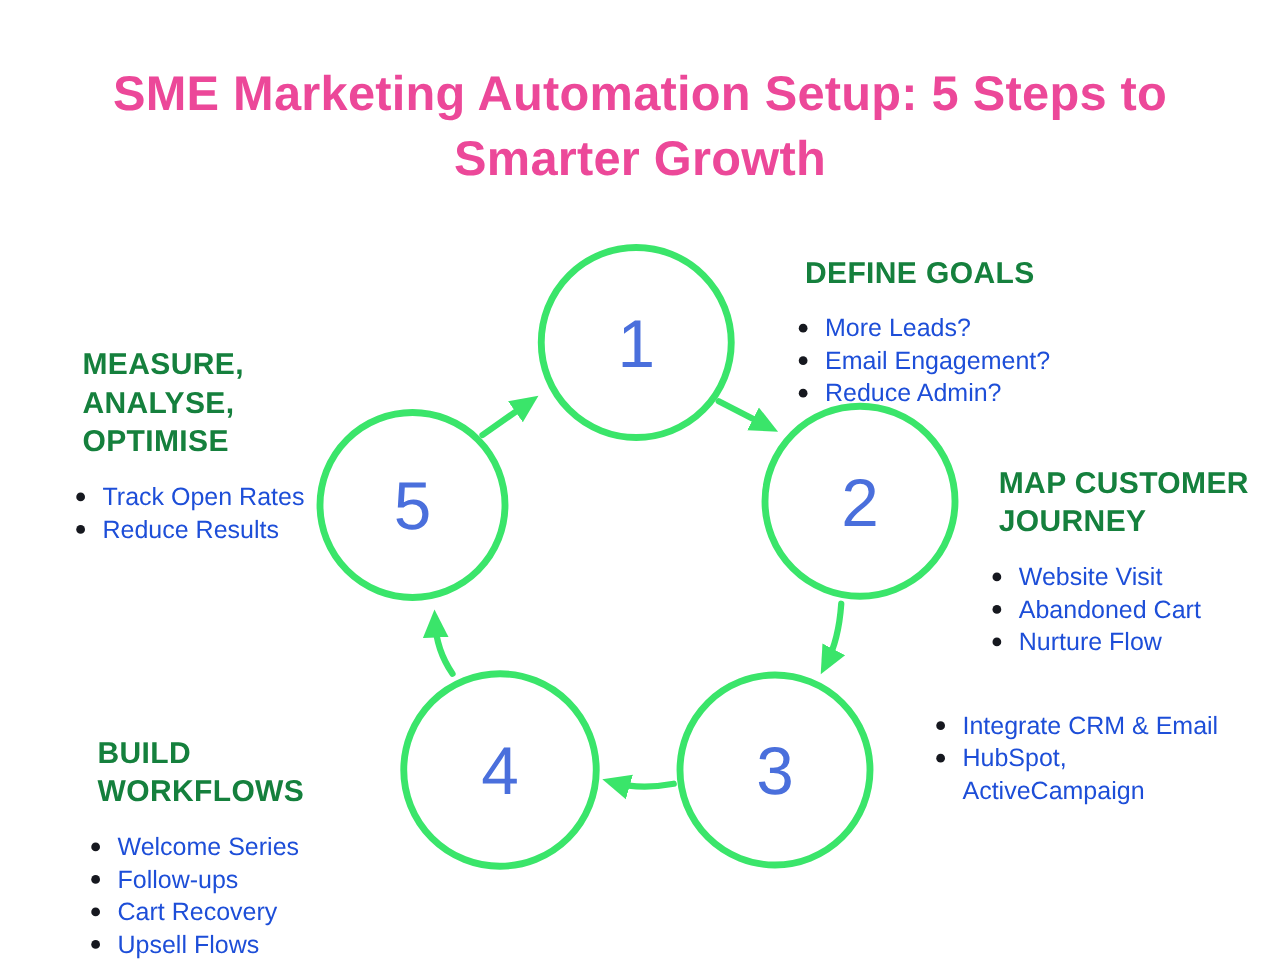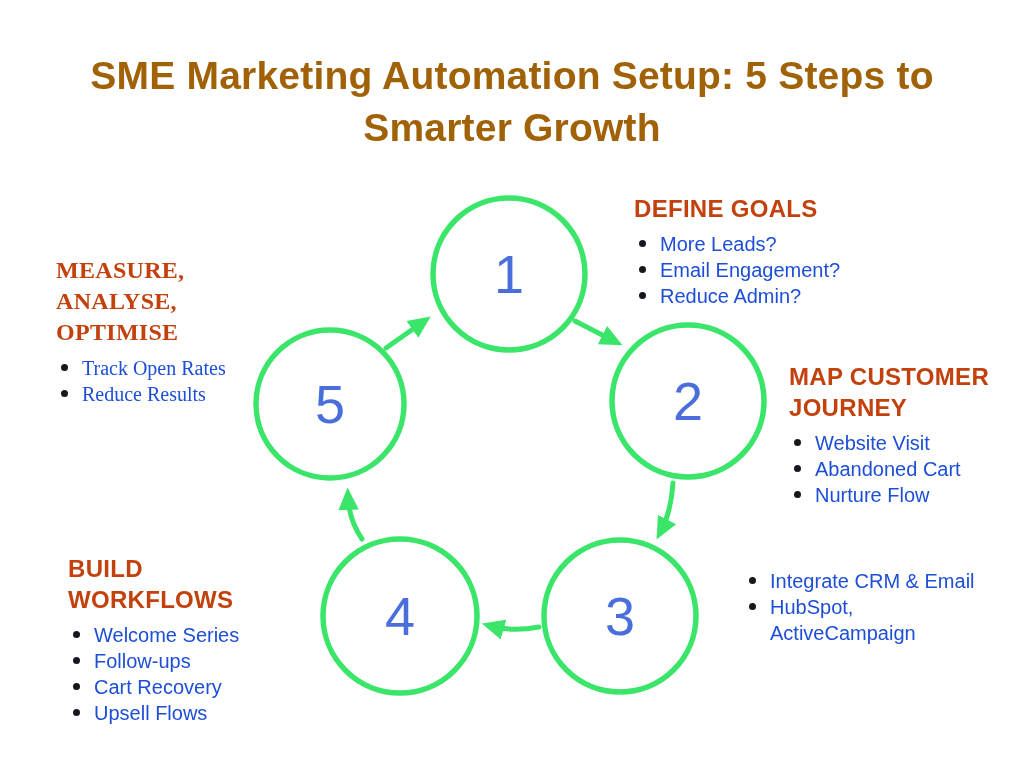--- a/index.html
+++ b/index.html
@@ -19,46 +19,46 @@
     position: absolute;
     top: 50px;
     left: 0;
     width: 1024px;
     margin: 0;
     text-align: center;
     font-size: 39px;
     line-height: 52px;
     font-weight: 700;
     letter-spacing: 0.2px;
-    color: #a16207;
+    color: #ec4899;
     white-space: pre-line;
   }
   .cycle {
     position: absolute;
     top: 0;
     left: 0;
     width: 1024px;
     height: 768px;
   }
   .cycle .num {
     font-family: "Liberation Sans", "DejaVu Sans", sans-serif;
     font-size: 54px;
     font-weight: 400;
     fill: #4a6fdc;
   }
   .step {
     position: absolute;
   }
   .step h2 {
-    margin: 6px;
+    margin: 16px;
     font-size: 24px;
     line-height: 31px;
     font-weight: 700;
     letter-spacing: 0.3px;
-    color: #c2410c;
+    color: #15803d;
     white-space: pre-line;
   }
   .step ul {
     list-style: none;
     margin: 7px 0 0 0;
     padding: 0;
   }
   .step li {
     position: relative;
     padding-left: 32px;
@@ -73,22 +73,22 @@
     left: 11px;
     top: 9px;
     width: 7px;
     height: 7px;
     border-radius: 50%;
     background: #16181f;
   }
   .step1 { left: 628px; top: 187px; width: 250px; }
   .step2 { left: 783px; top: 355px; width: 245px; }
   .step3 { left: 738px; top: 561px; width: 255px; }
-  .step4 { left: 62px;  top: 547px; width: 240px; }
-  .step5 { left: 50px;  top: 249px; width: 255px; font-family: Liberation Serif, serif; }
+  .step4 { left: 62px;  top: 571px; width: 240px; }
+  .step5 { left: 50px;  top: 260px; width: 255px; }
 </style>
 </head>
 <body>
 
 <div class="canvas">
 
   <h1 class="title">SME Marketing Automation Setup: 5 Steps to
 Smarter Growth</h1>
 
   <svg class="cycle" viewBox="0 0 1024 768" xmlns="http://www.w3.org/2000/svg">

